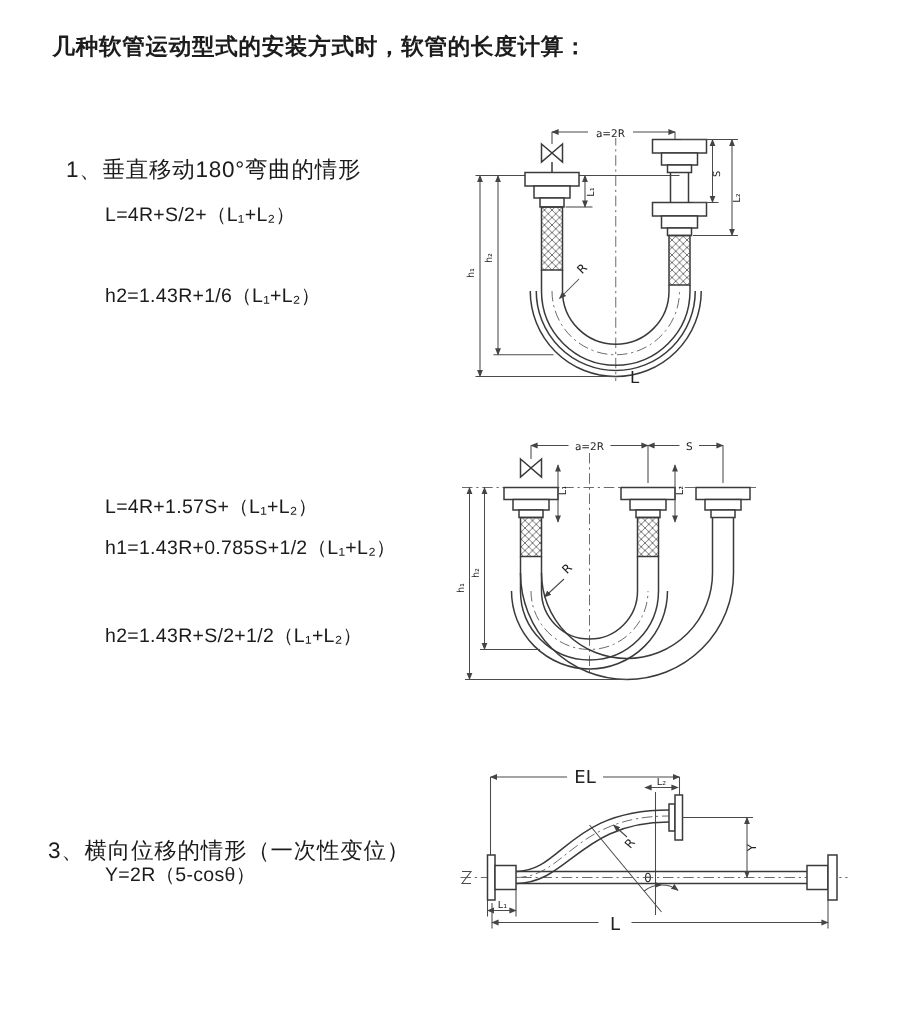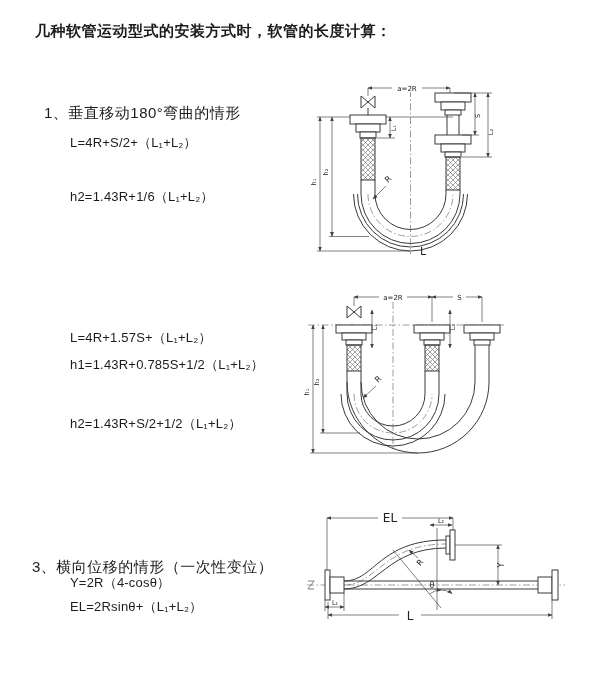--- a/index.html
+++ b/index.html
@@ -29,22 +29,21 @@
 
   <div class="abs sec-heading" style="left:44px;top:104px;">1、垂直移动180°弯曲的情形</div>
   <div class="abs formula" style="left:70px;top:134px;">L=4R+S/2+（L₁+L₂）</div>
   <div class="abs formula" style="left:70px;top:188px;">h2=1.43R+1/6（L₁+L₂）</div>
 
   <div class="abs formula" style="left:70px;top:329px;">L=4R+1.57S+（L₁+L₂）</div>
   <div class="abs formula" style="left:70px;top:356px;">h1=1.43R+0.785S+1/2（L₁+L₂）</div>
   <div class="abs formula" style="left:70px;top:383px;margin-top:32px;">h2=1.43R+S/2+1/2（L₁+L₂）</div>
 
   <div class="abs sec-heading" style="left:32px;top:524px;margin-top:34px;">3、横向位移的情形（一次性变位）</div>
-  <div class="abs formula" style="left:70px;top:574px;">Y=2R（4-cosθ）</div>
-  <div class="abs formula" style="left:70px;top:598px;">EL=2Rsinθ+（L₁+L₂）</div>
+  <div class="abs formula" style="left:70px;top:574px;">Y=2R（5-cosθ）</div>
 
   <svg style="left:303px;top:60px;" width="265" height="200" viewBox="0 0 265 200">
     <defs>
       <marker id="a1" viewBox="0 0 10 10" refX="9" refY="5" markerWidth="7" markerHeight="7" orient="auto-start-reverse">
         <path d="M0,1 L10,5 L0,9 z" fill="#444"></path>
       </marker>
       <pattern id="b1" width="5" height="5" patternUnits="userSpaceOnUse">
         <path d="M0,5 L5,0 M0,0 L5,5" stroke="#666" stroke-width="0.6"></path>
       </pattern>
     </defs>

